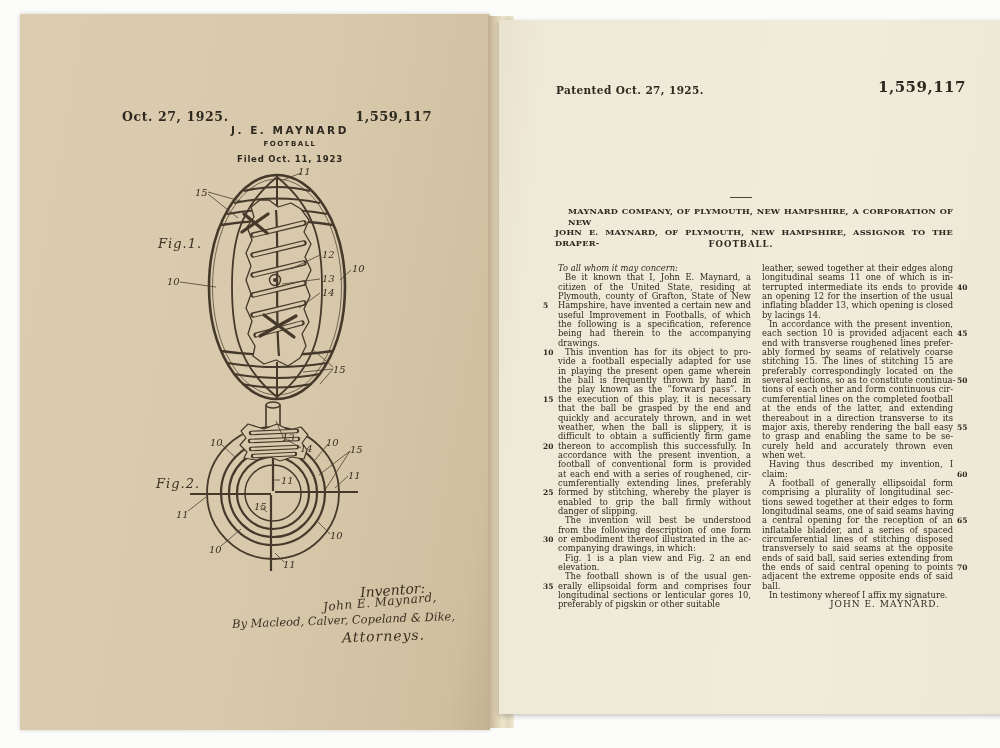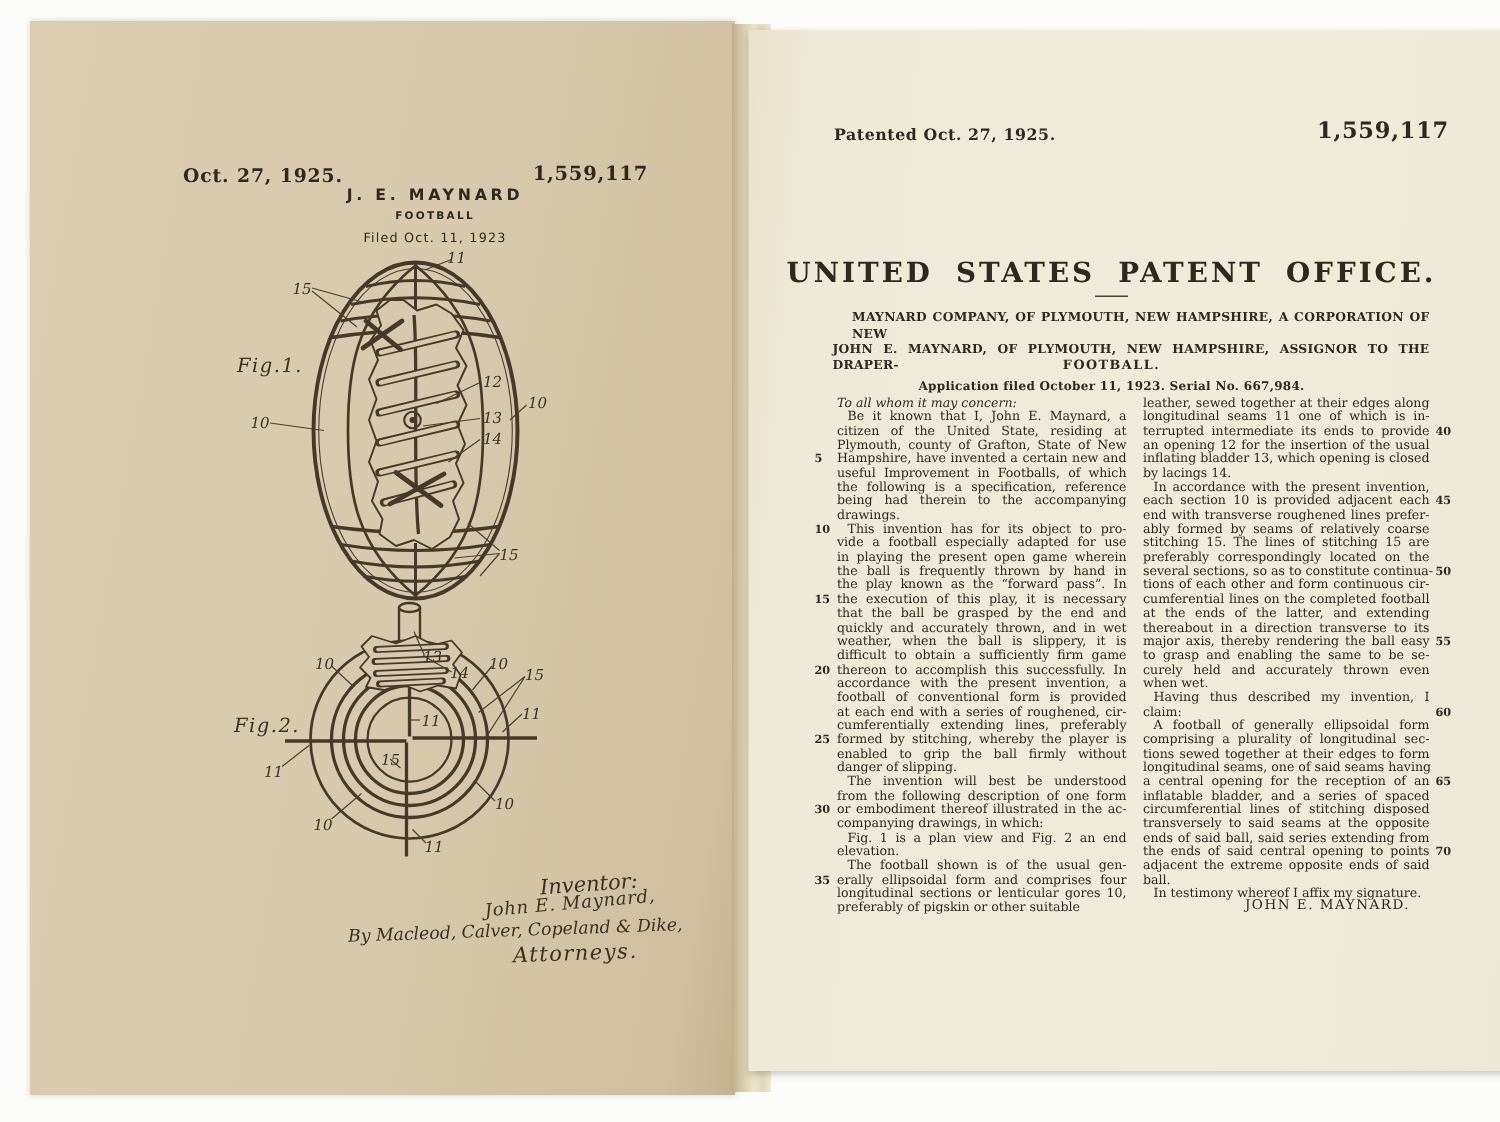--- a/index.html
+++ b/index.html
@@ -10,21 +10,21 @@
     background:linear-gradient(100deg,#dccdb0 0%,#d9c9ac 55%,#cfbf9f 92%,#c3b28f 100%);
     box-shadow:0 0 4px rgba(0,0,0,.18);}
   .lp-abs{position:absolute;white-space:nowrap;}
   #lp-date{left:102px;top:95px;font-size:12.5px;font-weight:bold;letter-spacing:.6px;}
   #lp-number{left:330px;top:95px;width:82px;text-align:right;font-size:13px;font-weight:bold;letter-spacing:.5px;}
   #lp-name{left:160px;top:110px;width:220px;text-align:center;
     font-family:"DejaVu Sans","Liberation Sans",sans-serif;font-size:10.5px;font-weight:bold;letter-spacing:2.5px;}
   #lp-title{left:160px;top:126px;width:220px;text-align:center;
     font-family:"DejaVu Sans","Liberation Sans",sans-serif;font-size:7px;font-weight:bold;letter-spacing:1.5px;}
   #lp-filed{left:160px;top:140px;width:220px;text-align:center;
-    font-family:"DejaVu Sans","Liberation Sans",sans-serif;font-size:8.5px;font-weight:normal;letter-spacing:.8px;}
+    font-family:"DejaVu Sans","Liberation Sans",sans-serif;font-size:8.5px;font-weight:bold;letter-spacing:.8px;}
   #fig-svg{position:absolute;left:0;top:0;}
   #fig-svg path,#fig-svg line,#fig-svg ellipse,#fig-svg circle,#fig-svg polyline
     {vector-effect:none;}
   .stroke{fill:none;stroke:#44392a;}
   .leader{fill:none;stroke:#4a3f30;stroke-width:.8;}
   .refnum{font-style:italic;font-size:10px;fill:#3a3124;}
   .figlab{font-style:italic;font-size:13px;fill:#3a3124;letter-spacing:1px;}
   .script{position:absolute;font-style:italic;white-space:nowrap;color:#3a3022;}
   #sig-inventor{left:340px;top:568px;font-size:14px;transform:rotate(-4deg);}
   #sig-name{left:303px;top:581px;font-size:12px;transform:rotate(-5deg);letter-spacing:.5px;}
@@ -205,28 +205,26 @@
     <div class="script" id="sig-name">John E. Maynard,</div>
     <div class="script" id="sig-by">By  Macleod, Calver, Copeland &amp; Dike,</div>
     <div class="script" id="sig-attys">Attorneys.</div>
   </div>
 
   <div id="spine"></div>
 
   <div id="right-page">
     <div class="rp-abs" id="rp-patented">Patented Oct. 27, 1925.</div>
     <div class="rp-abs" id="rp-number">1,559,117</div>
-    <div class="rp-abs" id="rp-office">UNITED STATES PATENT OFFICE.</div>
     <div class="rp-abs" id="rp-rule"></div>
     <div class="rp-abs" id="rp-assignor">
       <div class="al a2">MAYNARD COMPANY, OF PLYMOUTH, NEW HAMPSHIRE, A CORPORATION OF NEW</div>
       <div class="al">JOHN E. MAYNARD, OF PLYMOUTH, NEW HAMPSHIRE, ASSIGNOR TO THE DRAPER-</div>
     </div>
     <div class="rp-abs" id="rp-doctitle">FOOTBALL.</div>
-    <div class="rp-abs" id="rp-appline">Application filed October 11, 1923.  Serial No. 667,984.</div>
 
     <div class="rp-abs" id="rp-body">
       <div class="gutter" id="gutL">
           <span class="lnum" style="top: 37.4px;">5</span>
           <span class="lnum" style="top: 84.15px;">10</span>
           <span class="lnum" style="top: 130.9px;">15</span>
           <span class="lnum" style="top: 177.65px;">20</span>
           <span class="lnum" style="top: 224.4px;">25</span>
           <span class="lnum" style="top: 271.15px;">30</span>
           <span class="lnum" style="top: 317.9px;">35</span>

